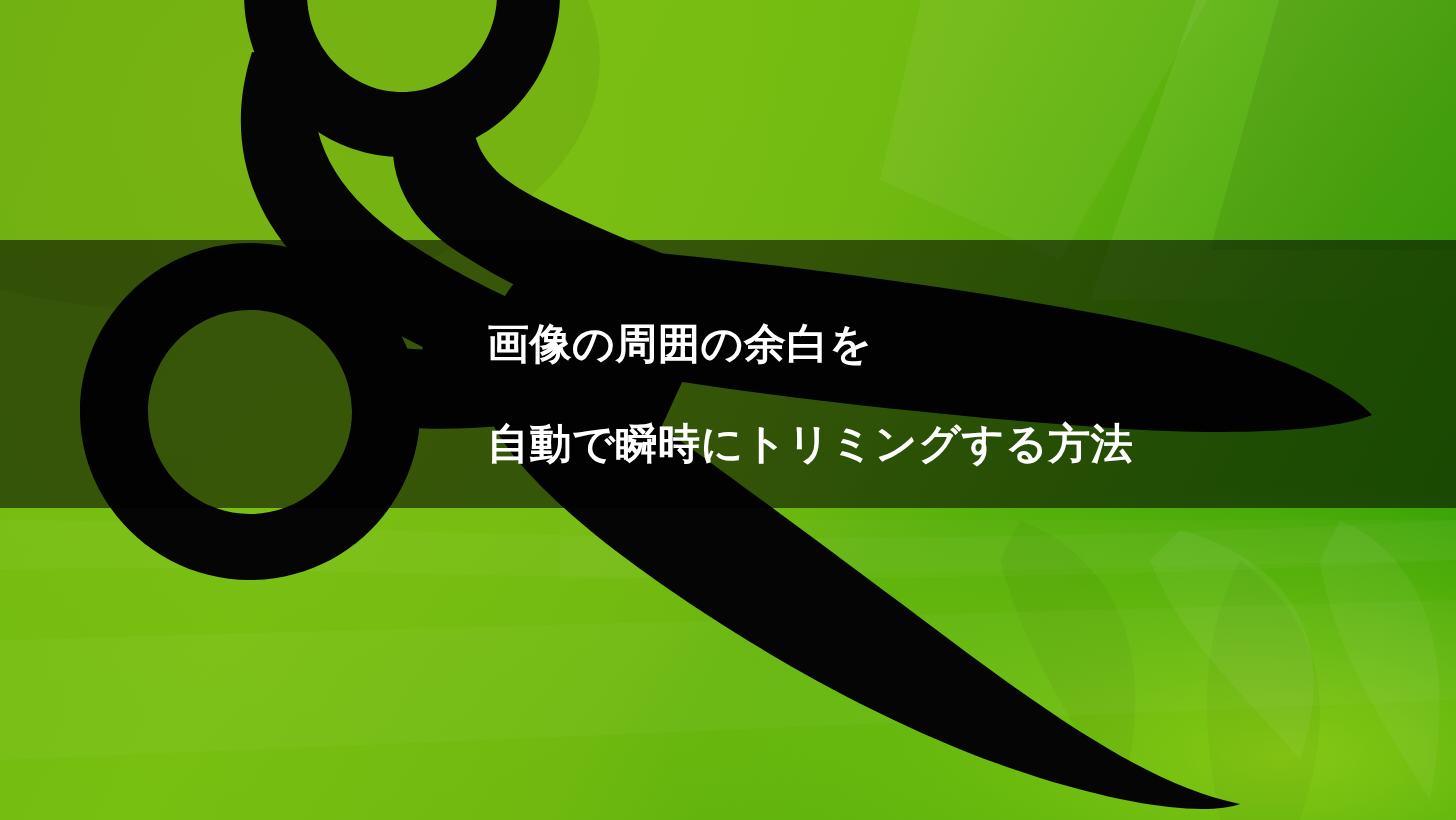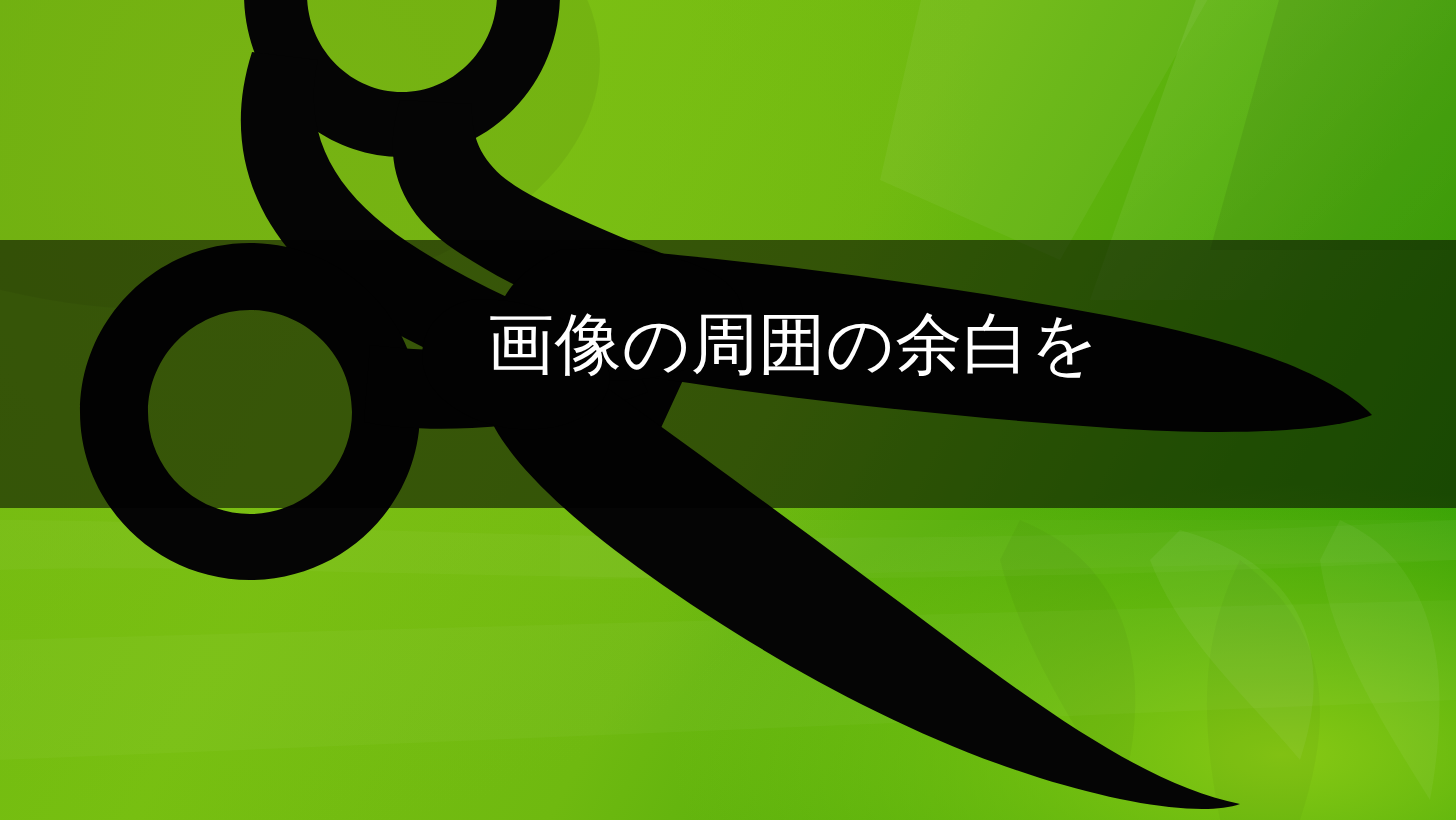--- a/index.html
+++ b/index.html
@@ -47,23 +47,23 @@
 
   
   .title-block {
     position: absolute;
     left: 487px;
     top: 294px;
     width: 900px;
   }
   .title-line {
     color: #ffffff;
-    font-size: 67px;
+    font-size: 42px;
     line-height: 100px;
-    font-weight: 400;
+    font-weight: 700;
     letter-spacing: 0.5px;
     white-space: nowrap;
   }
 </style>
 </head>
 <body>
 
 <div id="stage">
 
   <div class="bg-base"></div>
@@ -191,15 +191,16 @@
                C622,376 610,410 566,424
                C520,438 464,424 436,392
                C410,362 420,312 470,300 Z"></path>
     </g>
   </svg>
 
   <div class="dim-band"></div>
 
   <div class="title-block">
     <div class="title-line">画像の周囲の余白を</div>
+    <div class="title-line">自動で瞬時にトリミングする方法</div>
   </div>
 
 </div>
 
 </body></html>

